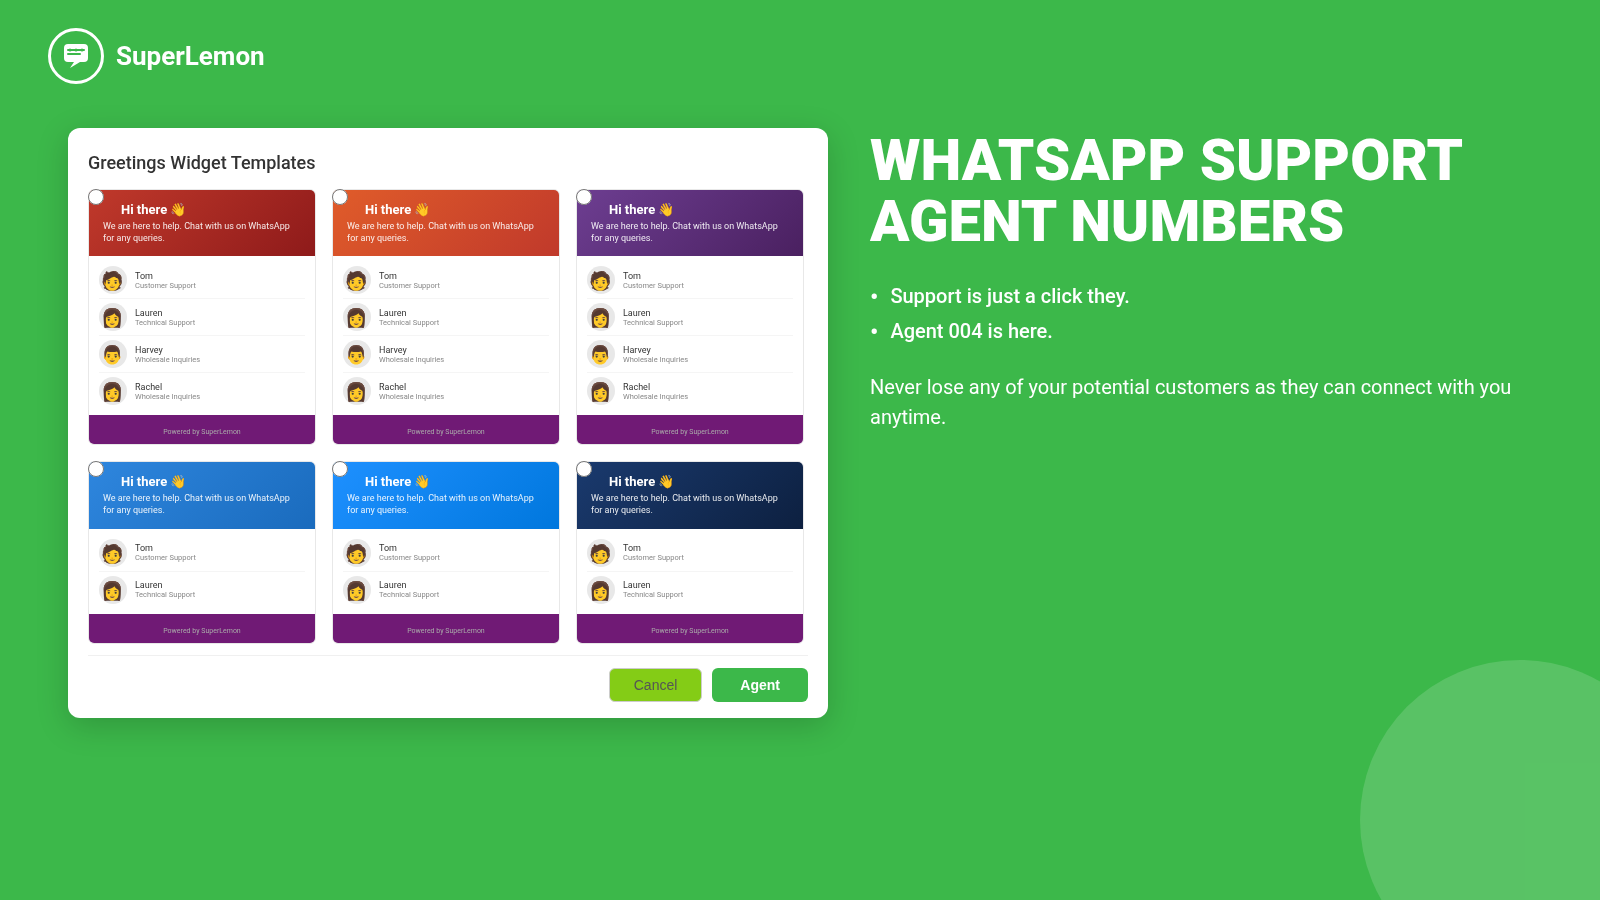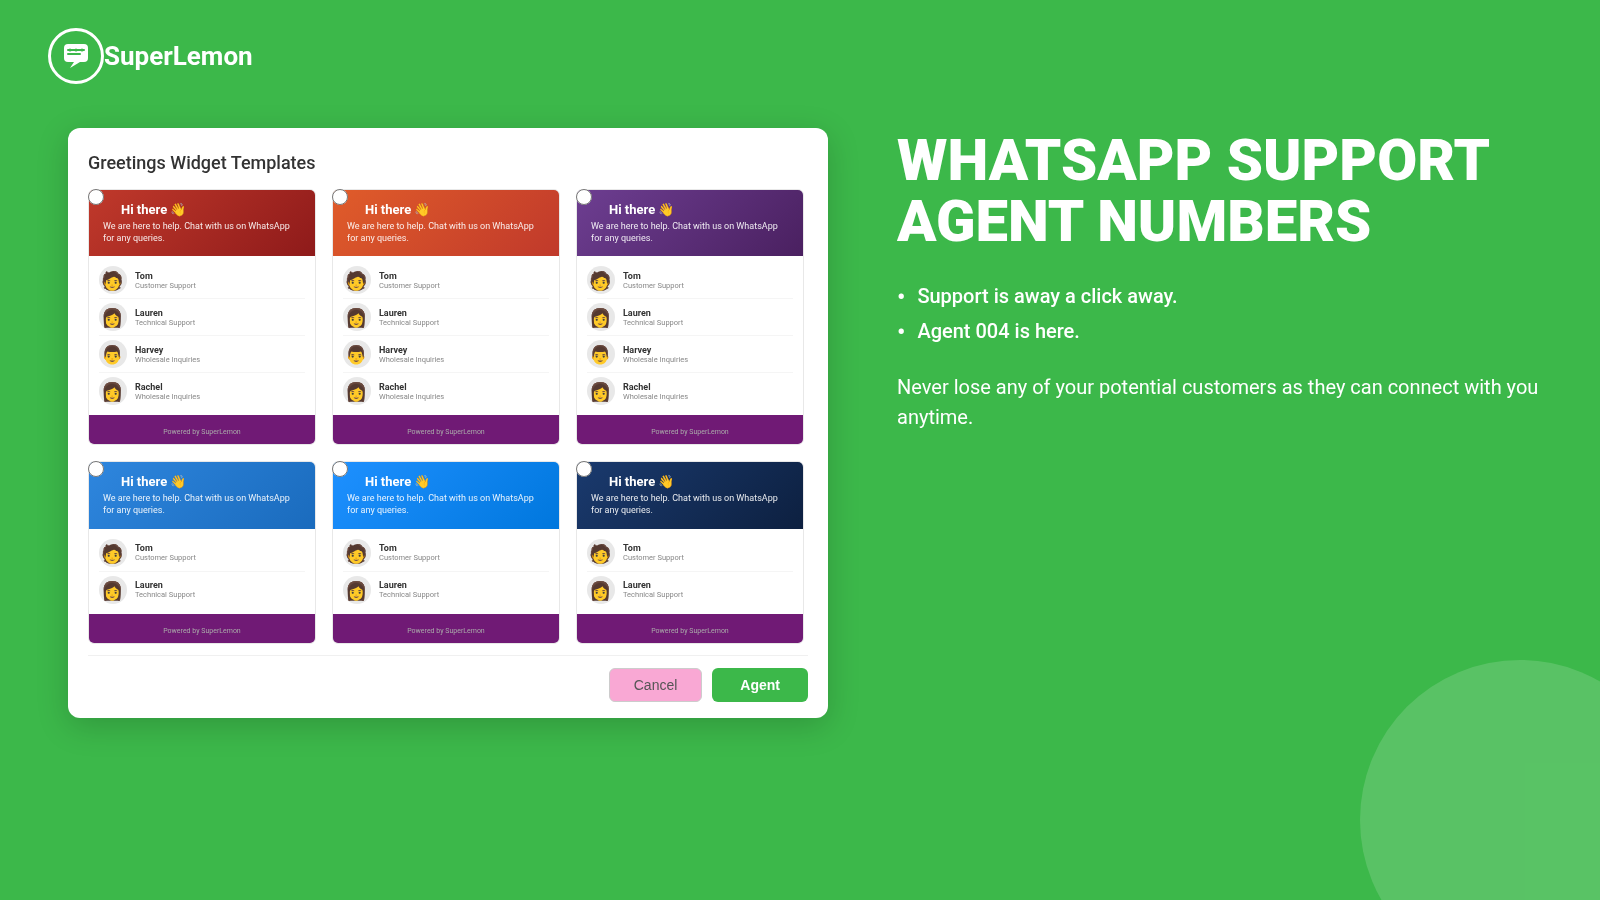--- a/index.html
+++ b/index.html
@@ -23,20 +23,21 @@
       border-radius: 50%;
     }
 
     
     .header {
       position: absolute;
       top: 28px;
       left: 48px;
       display: flex;
       align-items: center;
+      gap: 12px;
     }
     .logo-icon {
       width: 56px;
       height: 56px;
       border: 3px solid white;
       border-radius: 50%;
       display: flex;
       align-items: center;
       justify-content: center;
       background: transparent;
@@ -161,21 +162,21 @@
       height: 28px;
       border-radius: 50%;
       background: #e8e8e8;
       flex-shrink: 0;
       position: relative;
       overflow: hidden;
     }
     .agent-info { flex: 1; }
     .agent-name {
       font-size: 9px;
-      font-weight: 700;
+      font-weight: 400;
       color: #333;
     }
     .agent-role {
       font-size: 7.5px;
       color: #888;
     }
     .card-footer {
       background: #701a75;
       padding: 4px 10px 6px;
       text-align: center;
@@ -199,42 +200,42 @@
       display: flex;
       justify-content: flex-end;
       gap: 10px;
       padding: 12px 0 16px;
       border-top: 1px solid #f0f0f0;
       margin-top: 4px;
     }
     .btn-cancel {
       padding: 8px 24px;
       border: 1px solid #ccc;
-      background: #f9a8d4;
+      background: #84cc16;
       border-radius: 6px;
       font-size: 14px;
       color: #555;
       cursor: pointer;
     }
     .btn-save {
       padding: 8px 28px;
       background: #3cb84a;
       border: none;
       border-radius: 6px;
       font-size: 14px;
       color: white;
       font-weight: 600;
       cursor: pointer;
     }
 
     
     .right-content {
       position: absolute;
       top: 130px;
-      left: 897px;
+      left: 870px;
       width: 660px;
     }
     .headline {
       font-size: 58px;
       font-weight: 900;
       color: white;
       line-height: 1.05;
       text-transform: uppercase;
       margin-bottom: 32px;
     }
@@ -547,17 +548,17 @@
 
   <div class="modal-footer">
     <button class="btn-cancel">Cancel</button>
     <button class="btn-save">Agent</button>
   </div>
 </div>
 
 <div class="right-content">
   <div class="headline">WHATSAPP SUPPORT AGENT NUMBERS</div>
   <ul class="bullet-list">
-    <li>Support is away a click away.</li>
+    <li>Support is just a click they.</li>
     <li>Agent 004 is here.</li>
   </ul>
   <p class="description">Never lose any of your potential customers as they can connect with you anytime.</p>
 </div>
 
 </body></html>

